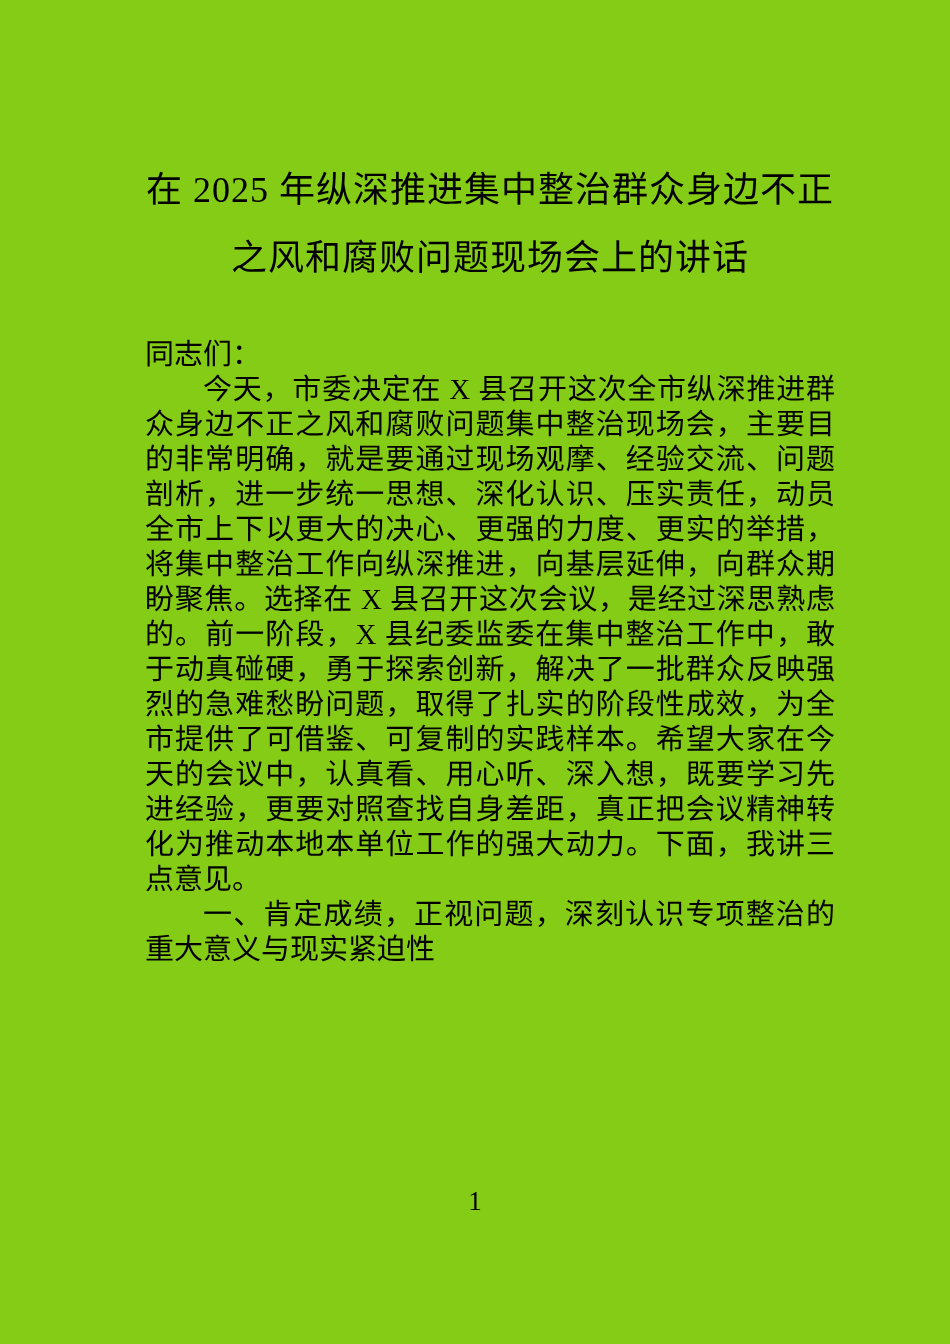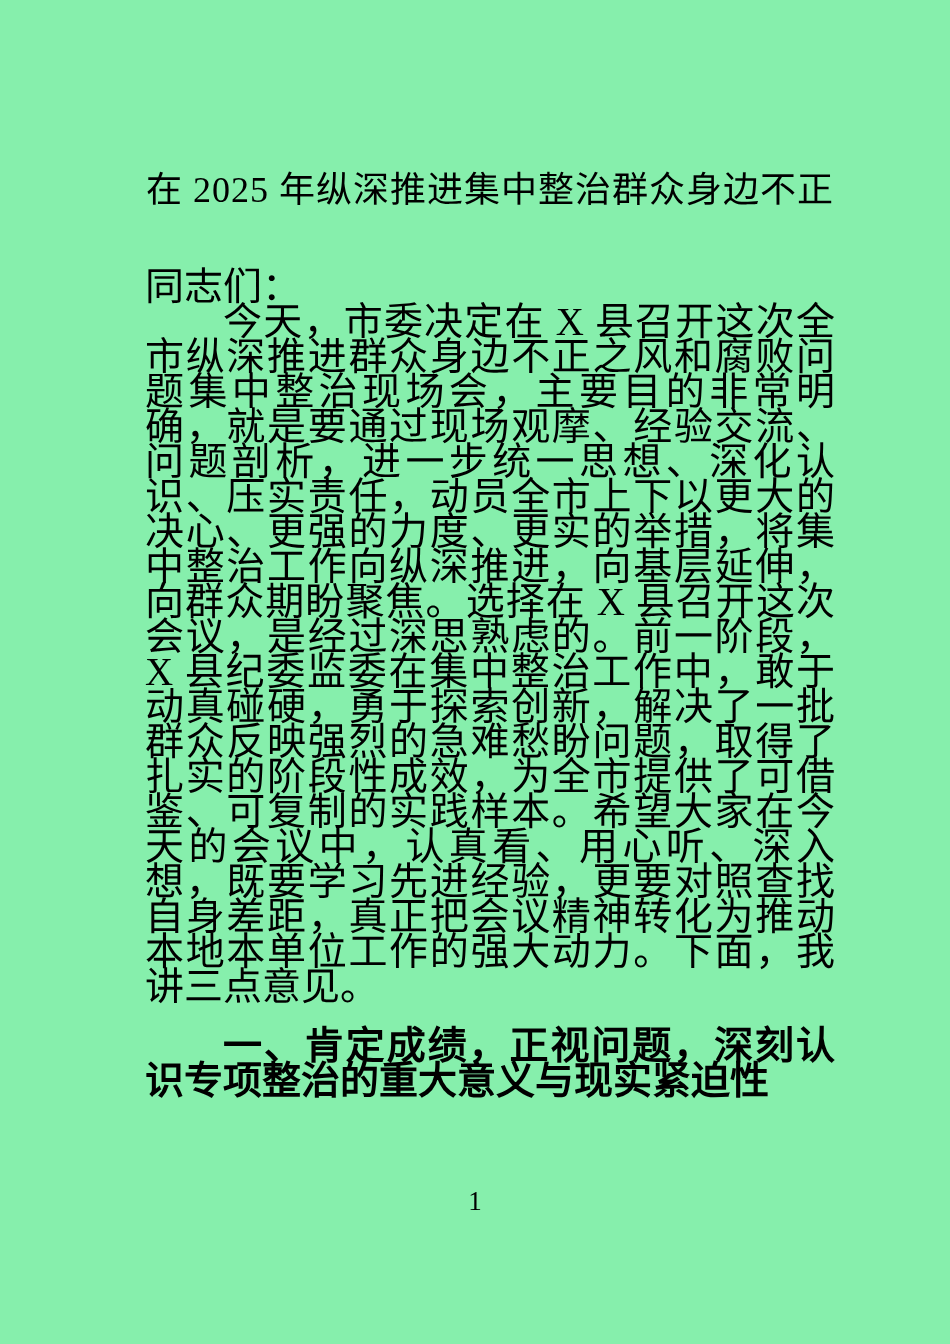--- a/index.html
+++ b/index.html
@@ -4,21 +4,21 @@
 <style>
   html, body {
     margin: 0;
     padding: 0;
     background: #ffffff;
   }
   .page {
     position: relative;
     width: 950px;
     height: 1344px;
-    background: #86efac;
+    background: #84cc16;
     color: #000000;
     font-family: "Liberation Serif", serif;
     overflow: hidden;
   }
   .content {
     position: absolute;
     left: 145px;
     top: 156px;
     width: 690px;
   }
@@ -29,56 +29,56 @@
     line-height: 68px;
     text-align: center;
     letter-spacing: 1px;
   }
   .title-line {
     display: block;
     white-space: nowrap;
   }
   .doc-body {
     margin-top: 45px;
-    font-size: 39px;
+    font-size: 29px;
     line-height: 35px;
     text-align: justify;
     text-justify: inter-character;
   }
   .doc-body p {
     margin: 0;
     padding: 0;
     text-indent: 2em;
   }
   .doc-body p.salutation {
     text-indent: 0;
   }
   .doc-body p.section-heading {
-    font-weight: bold;
-    margin-top: 24px;
+    font-weight: normal;
   }
   .page-number {
     position: absolute;
     left: 0;
     right: 0;
     top: 1185px;
     text-align: center;
     font-size: 27px;
     line-height: 32px;
     color: #000000;
   }
 </style>
 </head>
 <body>
 
 <div class="page">
   <div class="content">
 
     <h1 class="doc-title">
       <span class="title-line">在 2025 年纵深推进集中整治群众身边不正</span>
+      <span class="title-line">之风和腐败问题现场会上的讲话</span>
     </h1>
 
     <div class="doc-body">
       <p class="salutation">同志们：</p>
       <p class="body-paragraph">今天，市委决定在 X 县召开这次全市纵深推进群众身边不正之风和腐败问题集中整治现场会，主要目的非常明确，就是要通过现场观摩、经验交流、问题剖析，进一步统一思想、深化认识、压实责任，动员全市上下以更大的决心、更强的力度、更实的举措，将集中整治工作向纵深推进，向基层延伸，向群众期盼聚焦。选择在 X 县召开这次会议，是经过深思熟虑的。前一阶段，X 县纪委监委在集中整治工作中，敢于动真碰硬，勇于探索创新，解决了一批群众反映强烈的急难愁盼问题，取得了扎实的阶段性成效，为全市提供了可借鉴、可复制的实践样本。希望大家在今天的会议中，认真看、用心听、深入想，既要学习先进经验，更要对照查找自身差距，真正把会议精神转化为推动本地本单位工作的强大动力。下面，我讲三点意见。</p>
       <p class="section-heading">一、肯定成绩，正视问题，深刻认识专项整治的重大意义与现实紧迫性</p>
     </div>
 
   </div>
 

